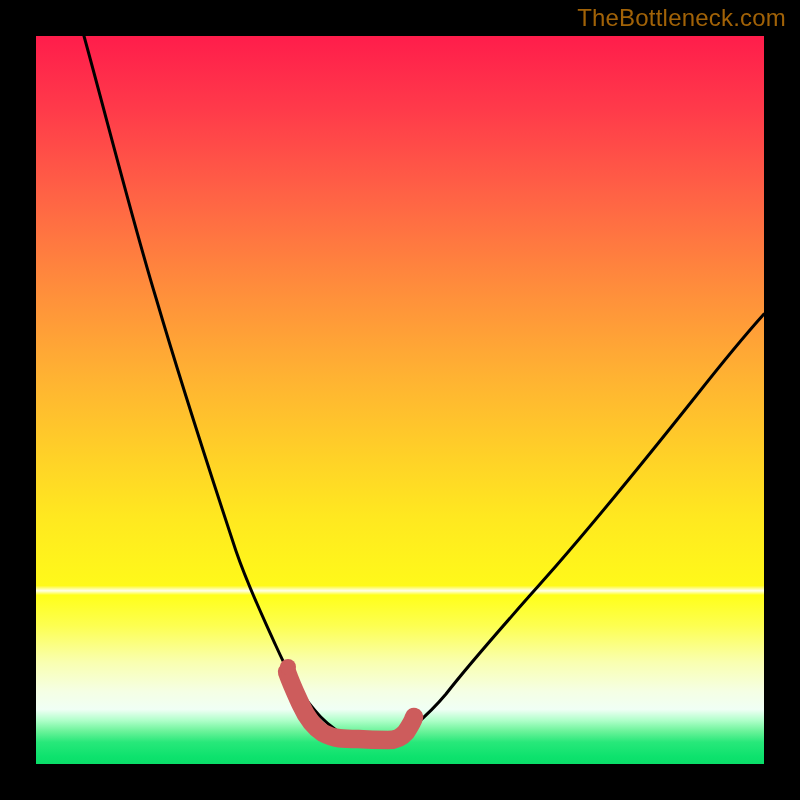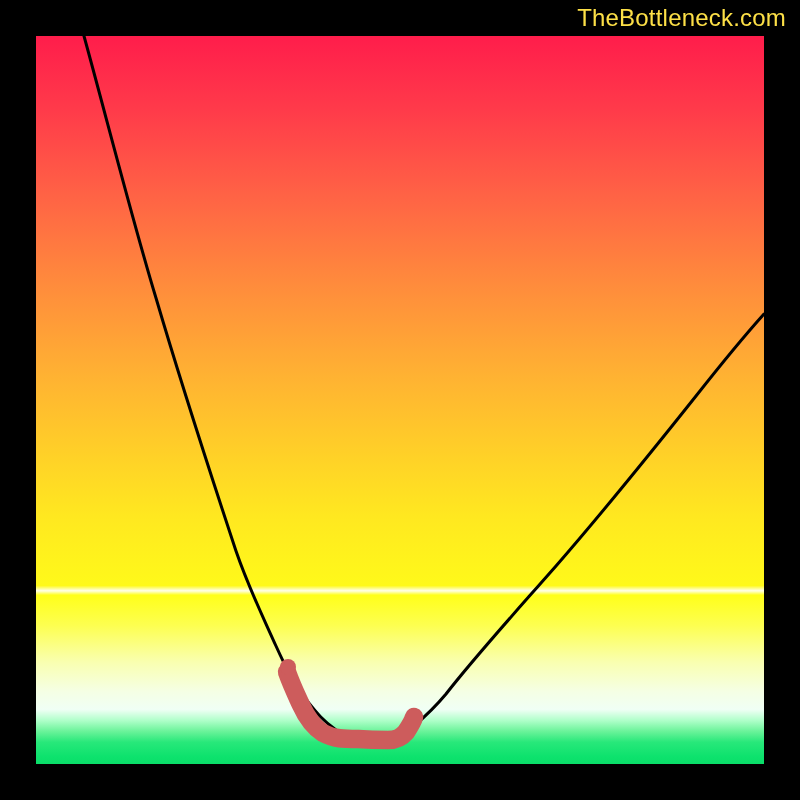--- a/index.html
+++ b/index.html
@@ -55,21 +55,21 @@
       #6bf39a 95.5%,
       #28e87a 97%,
       #0de26d 99%,
       #0ade69 100%
     );
   }
   .watermark {
     position: absolute;
     top: 4px;
     right: 14px;
-    color: #fde047;
+    color: #a16207;
     font-family: Arial, Helvetica, sans-serif;
     font-size: 24px;
     font-weight: 500;
     z-index: 10;
     letter-spacing: 0.2px;
   }
   svg.curve {
     position: absolute;
     left: 0;
     top: 0;

